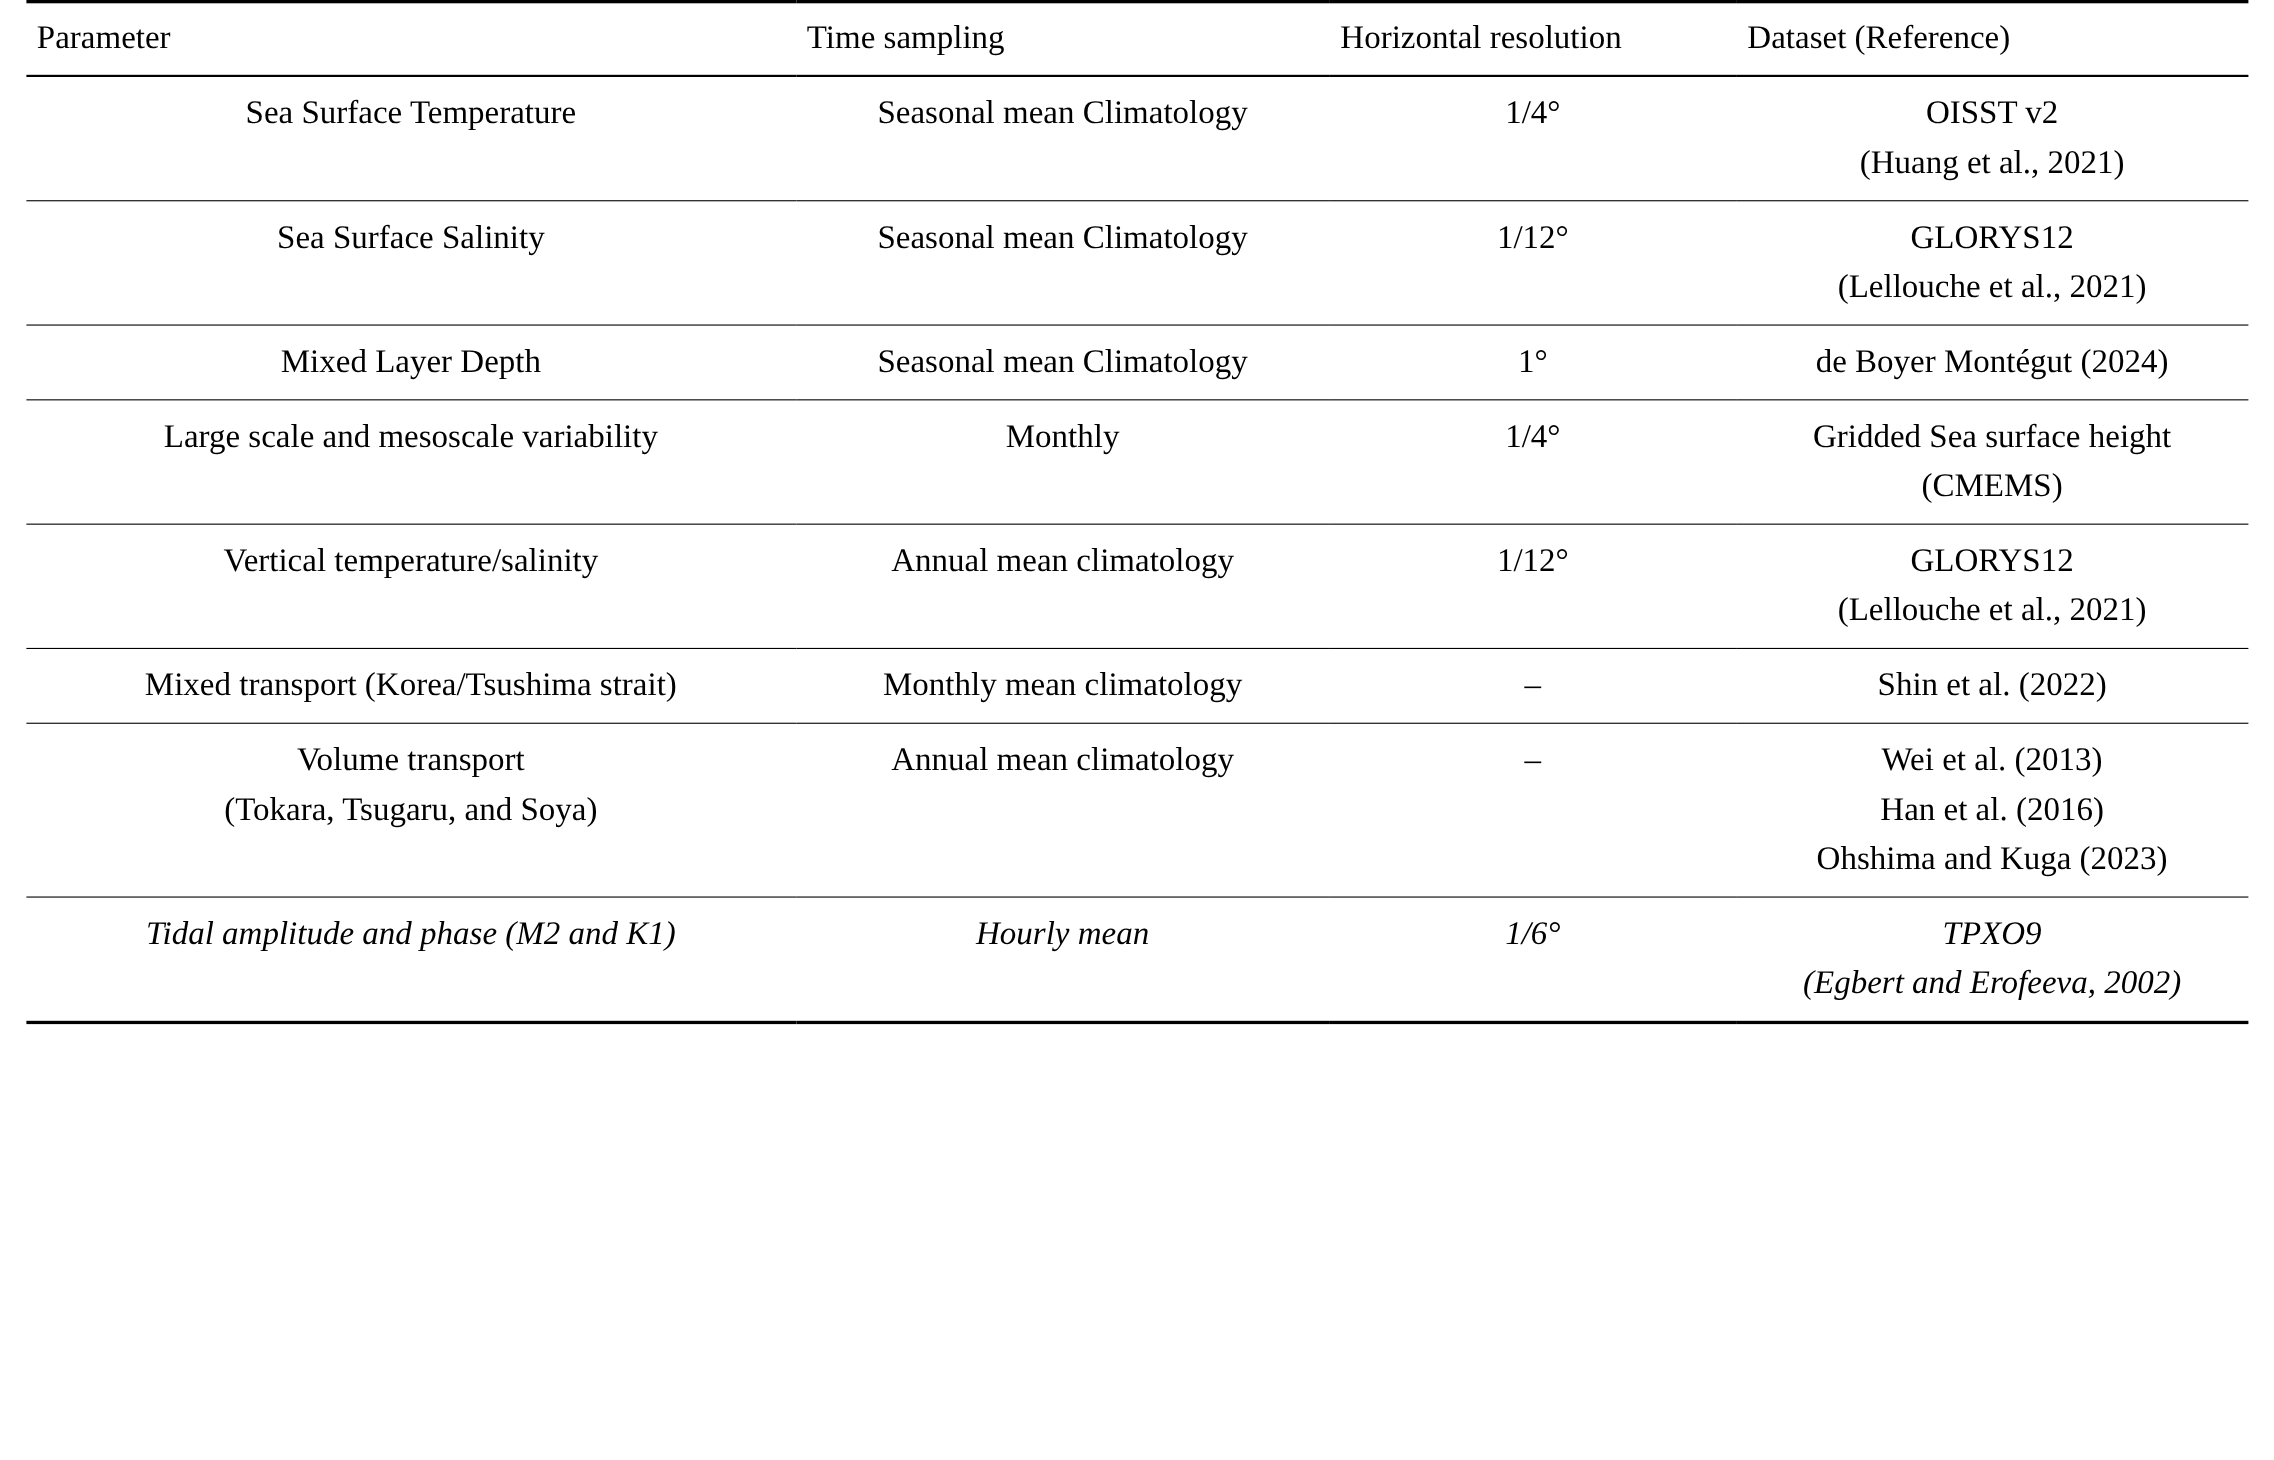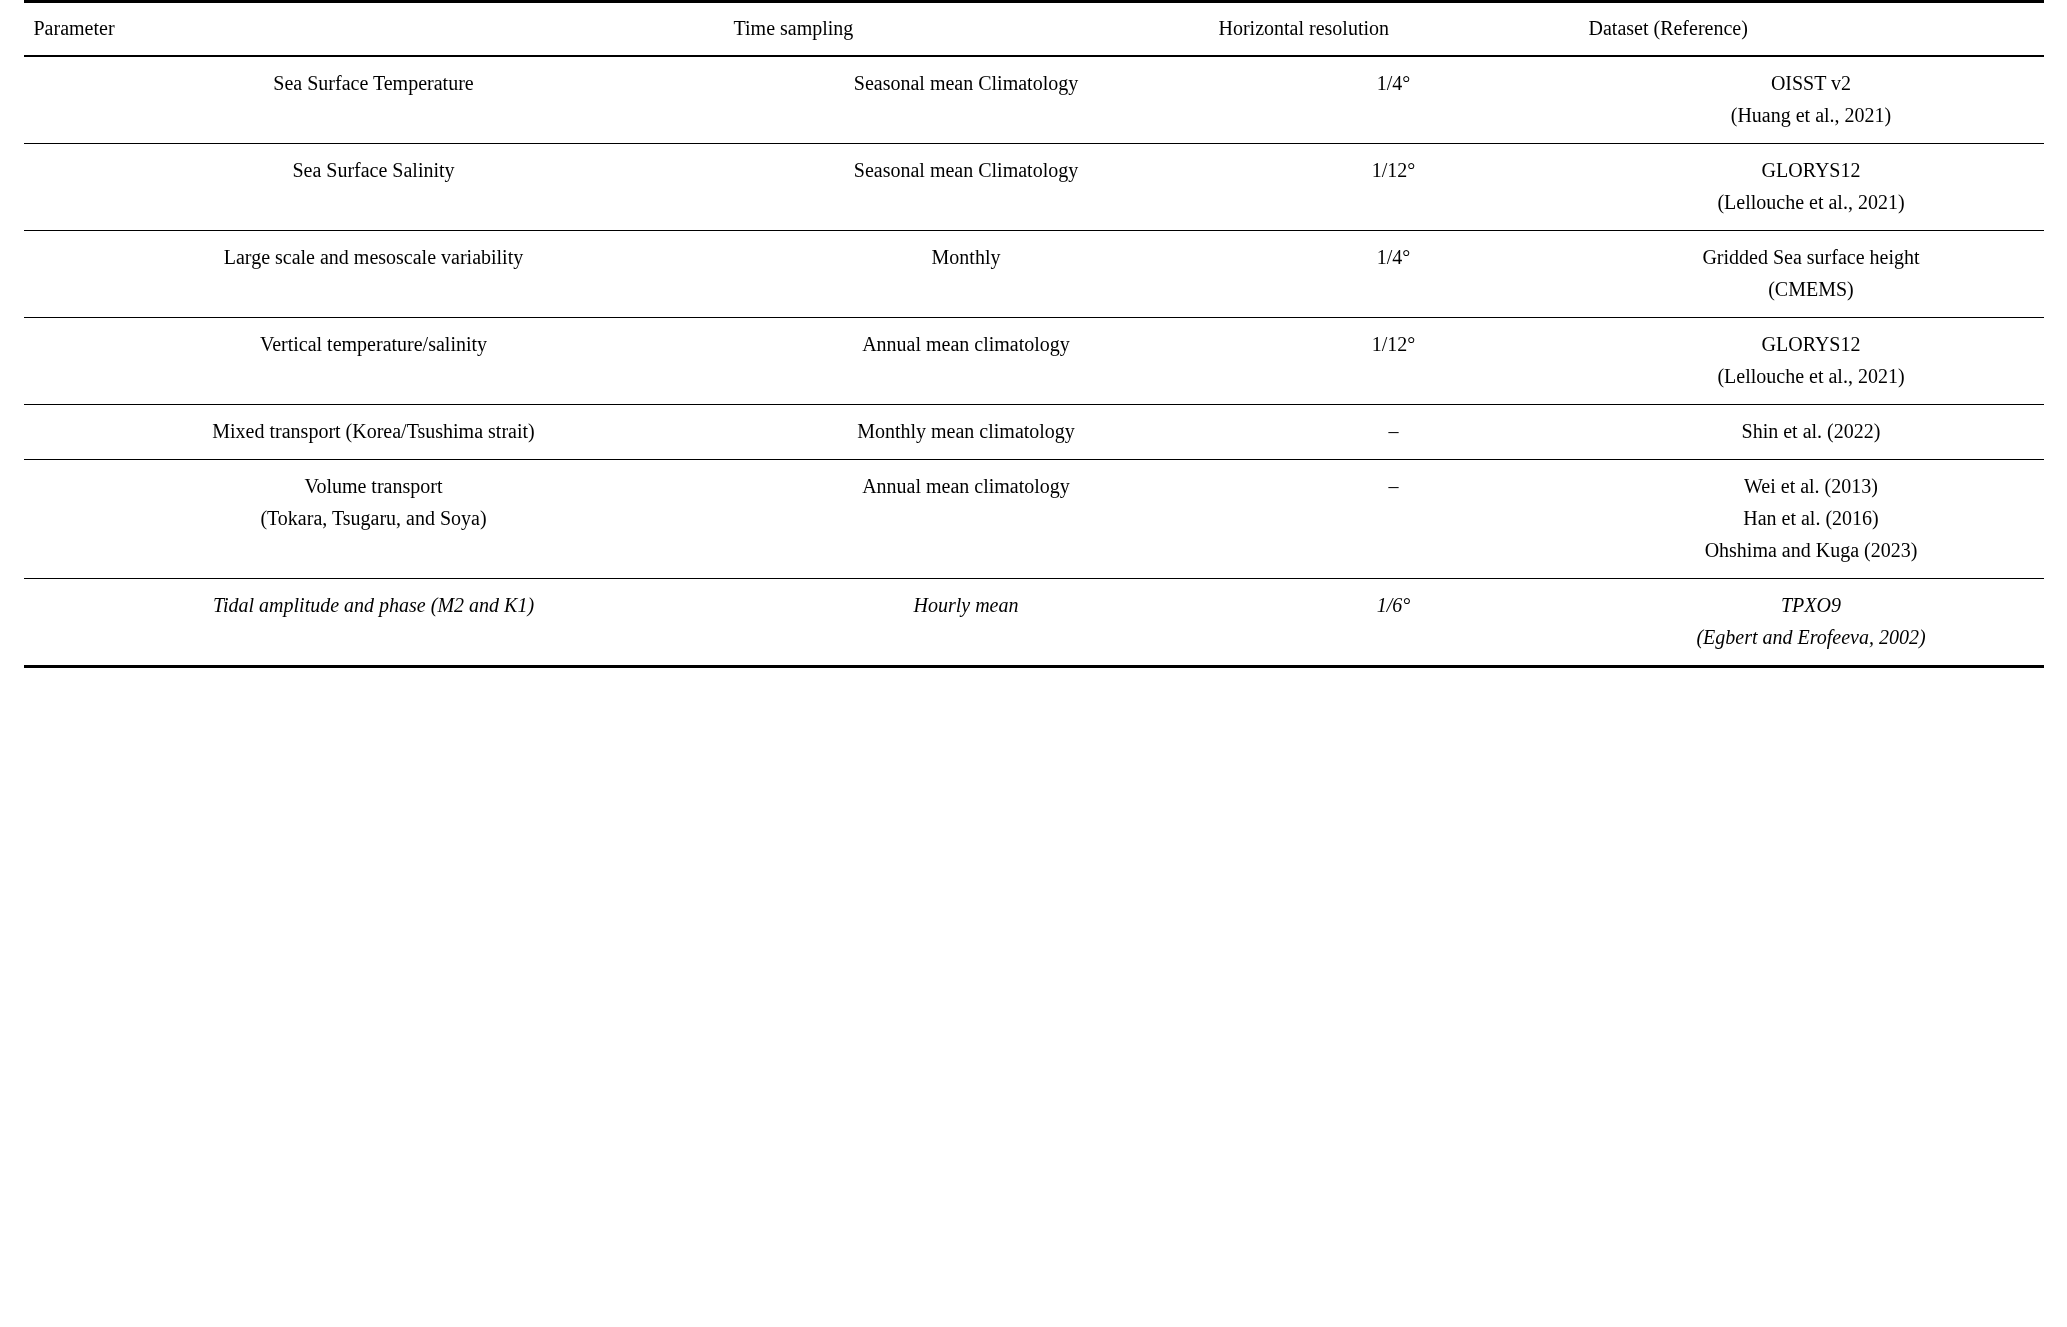--- a/index.html
+++ b/index.html
@@ -17,21 +17,21 @@
     box-sizing: border-box;
     padding: 0;
     background: #ffffff;
     position: relative;
   }
   table.data-table {
     width: 2020px;
     margin: 0 auto;
     border-collapse: collapse;
     table-layout: fixed;
-    font-size: 20px;
+    font-size: 30px;
     line-height: 1.30;
   }
   table.data-table col.c1 { width: 700px; }
   table.data-table col.c2 { width: 485px; }
   table.data-table col.c3 { width: 370px; }
   table.data-table col.c4 { width: 465px; }
 
   table.data-table thead th {
     text-align: left;
     font-weight: normal;
@@ -99,20 +99,34 @@
           <td>
             <span class="cellline">1/12°</span>
           </td>
           <td>
             <span class="cellline">GLORYS12</span>
             <span class="cellline">(Lellouche et al., 2021)</span>
           </td>
         </tr>
         <tr>
           <td>
+            <span class="cellline">Mixed Layer Depth</span>
+          </td>
+          <td>
+            <span class="cellline">Seasonal mean Climatology</span>
+          </td>
+          <td>
+            <span class="cellline">1°</span>
+          </td>
+          <td>
+            <span class="cellline">de Boyer Montégut (2024)</span>
+          </td>
+        </tr>
+        <tr>
+          <td>
             <span class="cellline">Large scale and mesoscale variability</span>
           </td>
           <td>
             <span class="cellline">Monthly</span>
           </td>
           <td>
             <span class="cellline">1/4°</span>
           </td>
           <td>
             <span class="cellline">Gridded Sea surface height</span>

